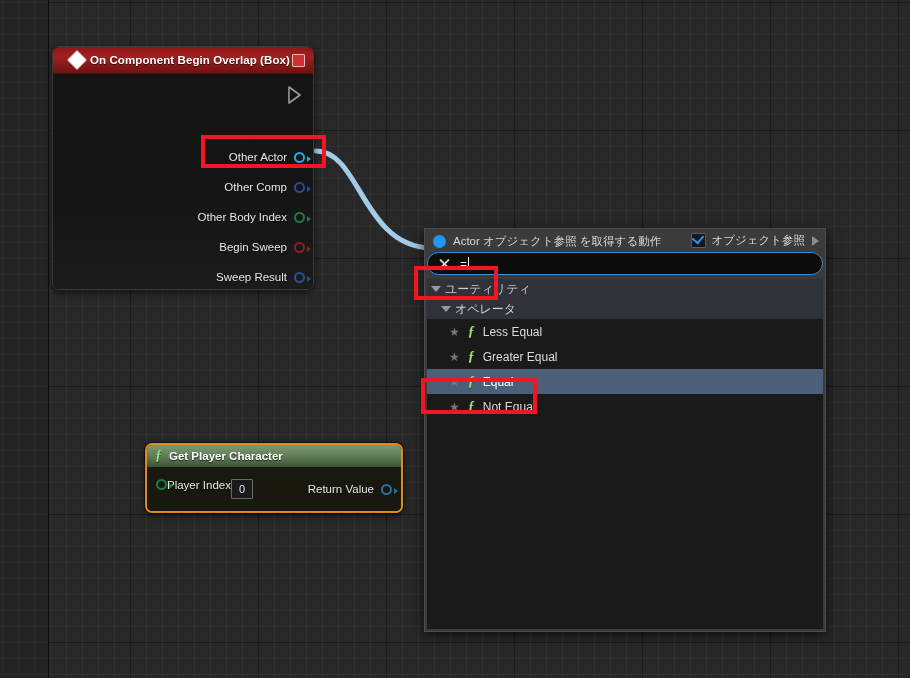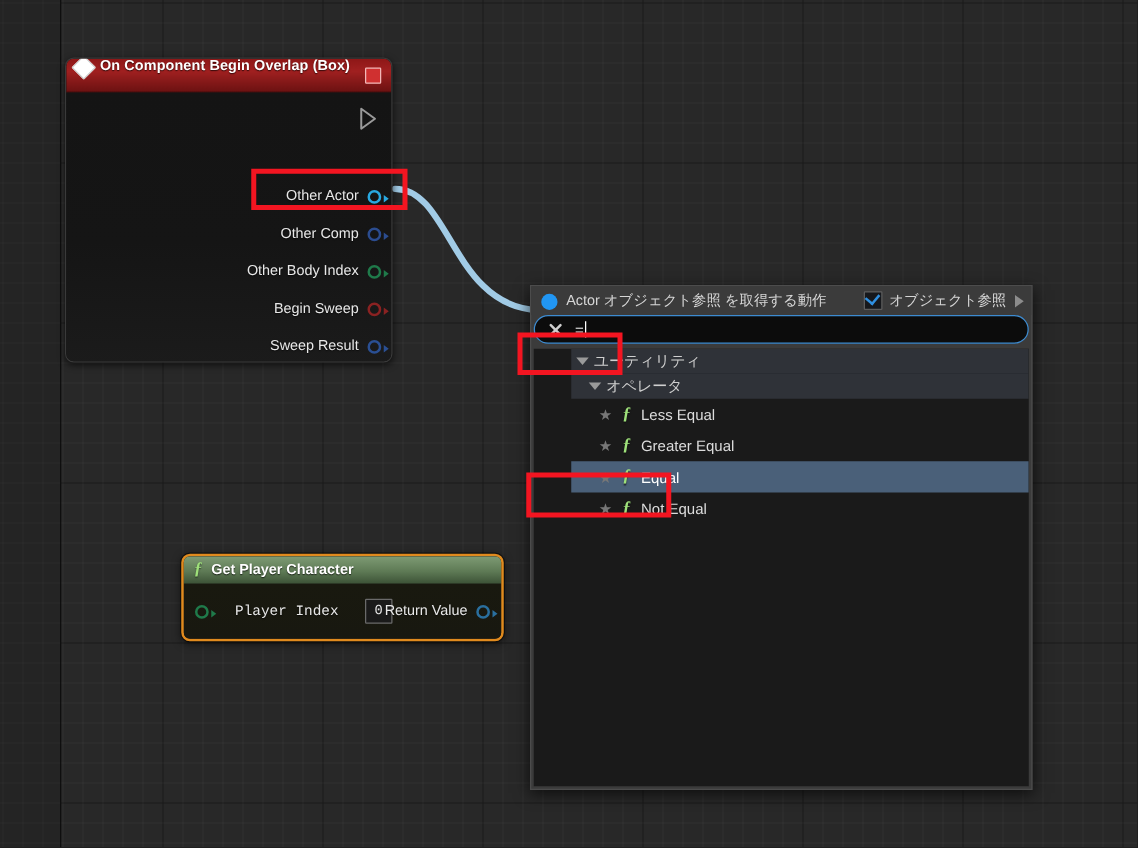--- a/index.html
+++ b/index.html
@@ -68,22 +68,22 @@
     background: #101010;
     border: 1px solid #3a3a3a;
     box-shadow: 0 2px 6px rgba(0,0,0,0.65);
     border-radius: 7px;
     overflow: hidden;
   }
   #event-node .node-header {
     height: 26px;
     background: linear-gradient(to bottom, #8e1717 0%, #a02020 38%, #6d1212 100%);
     display: flex;
-    align-items: flex-start;
-    padding: 0 7px;
+    align-items: center;
+    padding: 0 17px;
     border-bottom: 1px solid rgba(0,0,0,0.45);
     position: relative;
   }
   #event-node .node-title {
     color: #ffffff;
     font-size: 11.5px;
     font-weight: bold;
     margin-left: 6px;
     text-shadow: 0 1px 1px rgba(0,0,0,0.7);
     letter-spacing: 0.1px;
@@ -179,21 +179,21 @@
   }
   #fn-node .fn-body {
     height: 44px;
     background: linear-gradient(to bottom, #19190f 0%, #181810 100%);
     display: flex;
     align-items: center;
     padding: 0 9px;
     position: relative;
   }
   .fn-in {
-    display: flex; align-items: center; gap: 21px; font-family: Liberation Mono, monospace;
+    display: flex; gap: 0;
   }
   .fn-out {
     position: absolute;
     right: 9px;
     display: flex; align-items: center; gap: 7px;
   }
   .num-field {
     width: 20px; height: 18px;
     background: #1a1a1a;
     border: 1px solid #6a6a6a;
@@ -329,21 +329,20 @@
     vertical-align: -2px;
     margin-left: 1px;
   }
 
   #ctx-list {
     flex: 1 1 auto;
     background: #1a1a1a;
     margin: 0 2px 2px 2px;
     overflow: hidden;
     position: relative;
-    padding-left: 30px;
   }
   .cat-row {
     display: flex;
     align-items: center;
     height: 20px;
     color: #cfcfcf;
     font-size: 12px;
     padding-left: 4px;
     gap: 4px;
     background: #2f3238;

